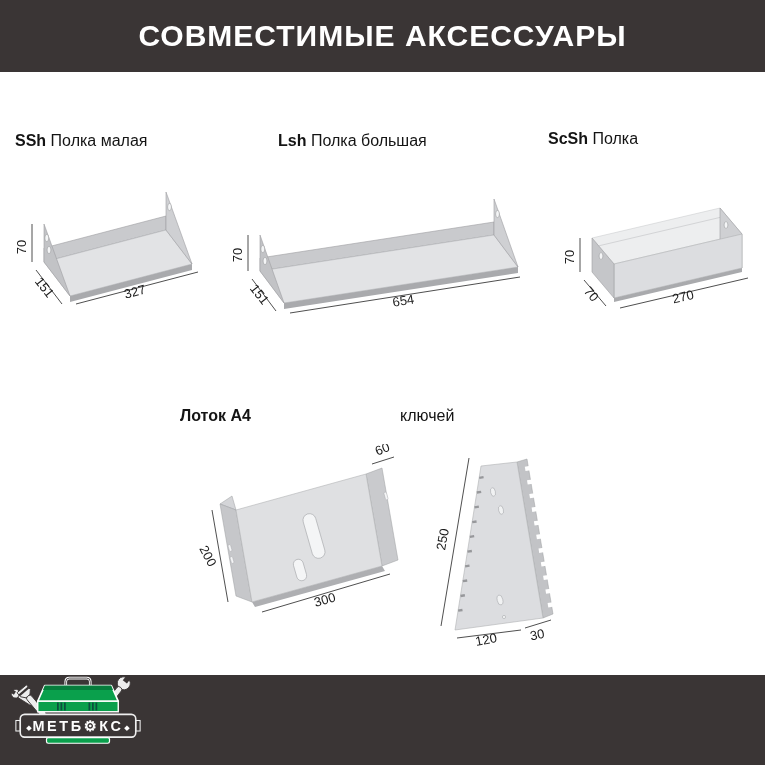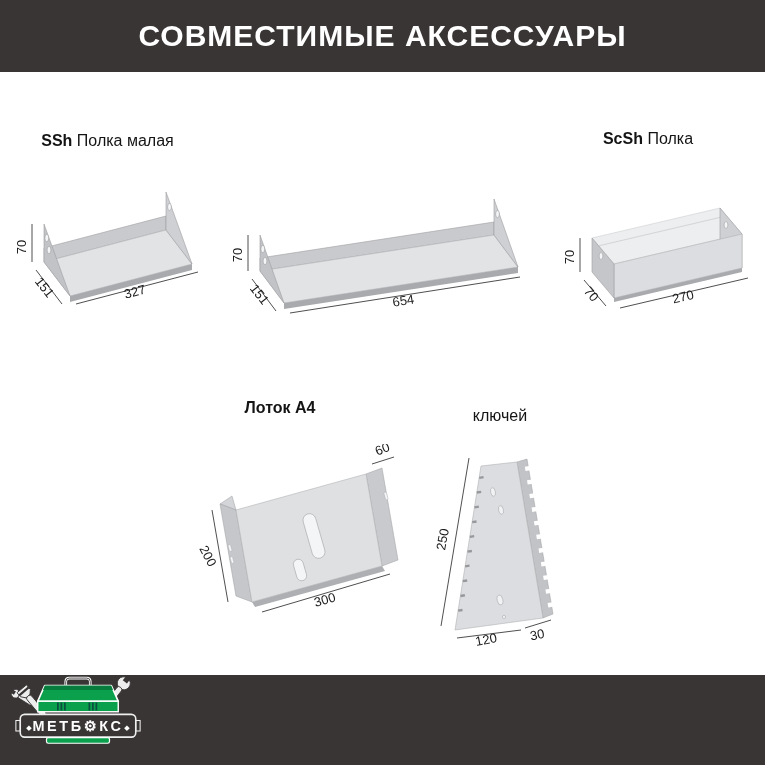--- a/index.html
+++ b/index.html
@@ -4,21 +4,21 @@
 <style>
   html,body{margin:0;padding:0;background:#ffffff;}
   .page{position:relative;width:765px;height:765px;background:#ffffff;overflow:hidden;
         font-family:"Liberation Sans",sans-serif;}
   
   .banner{position:absolute;top:0;left:0;width:765px;height:72px;background:#3A3535;
           display:flex;align-items:center;justify-content:center;}
   .banner h1{margin:8px;color:#ffffff;font-size:30px;font-weight:bold;letter-spacing:1px;}
   
   .content{position:absolute;top:72px;left:0;width:765px;height:623px;background:#ffffff;}
-  .plabel{position:absolute;text-align:center;font-size:16px;color:#141414;line-height:21px;}
+  .plabel{position:absolute;font-size:16px;color:#141414;line-height:21px;}
   .plabel .code{font-weight:bold;}
   .fig{position:absolute;}
   .fig text{font-family:"Liberation Sans",sans-serif;font-size:13px;fill:#1b1b1b;}
   .dimline{stroke:#3b3b3b;stroke-width:0.9;}
   
   .footer{position:absolute;bottom:0;left:0;width:765px;height:90px;background:#3A3535;}
   .logo{position:absolute;left:8px;top:0;}
   .logo .brand{font-family:"Liberation Sans",sans-serif;font-weight:bold;fill:#fdfdfd;}
 </style>
 </head>
@@ -29,20 +29,24 @@
   <div class="banner">
     <h1>СОВМЕСТИМЫЕ АКСЕССУАРЫ</h1>
   </div>
 
   <div class="content">
 
     <div class="plabel" style="left:15px;top:58px;width:185px;">
       <span class="code">SSh</span>
       <span>Полка малая</span>
     </div>
+    <div class="plabel" style="left:278px;top:58px;width:200px;">
+      <span class="code">Lsh</span>
+      <span>Полка большая</span>
+    </div>
     <div class="plabel" style="left:548px;top:56px;width:200px;">
       <div><span class="code">ScSh</span> <span>Полка</span></div>
     </div>
 
     <svg class="fig" style="left:10px;top:118px;" width="195" height="128" viewBox="0 0 195 128">
       <g>
         <polygon points="34,72 156,40 156,26 34,58" fill="#c9cacd" stroke="#9d9ea1" stroke-width="0.6"></polygon>
         <polygon points="34,72 156,40 182,74 60,106" fill="#e2e3e5" stroke="#b4b5b8" stroke-width="0.6"></polygon>
         <polygon points="60,106 182,74 182,80 60,112" fill="#a9aaad"></polygon>
         <polygon points="156,2 156,40 182,74" fill="#cfd0d3" stroke="#9d9ea1" stroke-width="0.6"></polygon>
@@ -90,21 +94,21 @@
         <ellipse cx="170" cy="27" rx="1.9" ry="3.4" fill="#f4f5f6" stroke="#8f9093" stroke-width="0.5"></ellipse>
       </g>
       <line class="dimline" x1="24" y1="40" x2="24" y2="74"></line>
       <text x="18" y="59" text-anchor="middle" transform="rotate(-90,18,59)">70</text>
       <line class="dimline" x1="28" y1="82" x2="50" y2="108"></line>
       <text x="32" y="99" text-anchor="middle" transform="rotate(50,32,99)">70</text>
       <line class="dimline" x1="64" y1="110" x2="192" y2="80"></line>
       <text x="128" y="103" text-anchor="middle" transform="rotate(-13,128,103)">270</text>
     </svg>
 
-    <div class="plabel" style="left:180px;top:325px;width:200px;">
+    <div class="plabel" style="left:180px;top:333px;width:200px;">
       <span class="code">Лоток А4</span>
       <span></span>
     </div>
     <div class="plabel" style="left:400px;top:333px;width:200px;">
       <div>ключей</div>
     </div>
 
     <svg class="fig" style="left:180px;top:372px;" width="220" height="196" viewBox="0 0 220 196">
       <g>
         <polygon points="40,60 52,52 56,66" fill="#d4d5d8" stroke="#9d9ea1" stroke-width="0.5"></polygon>

